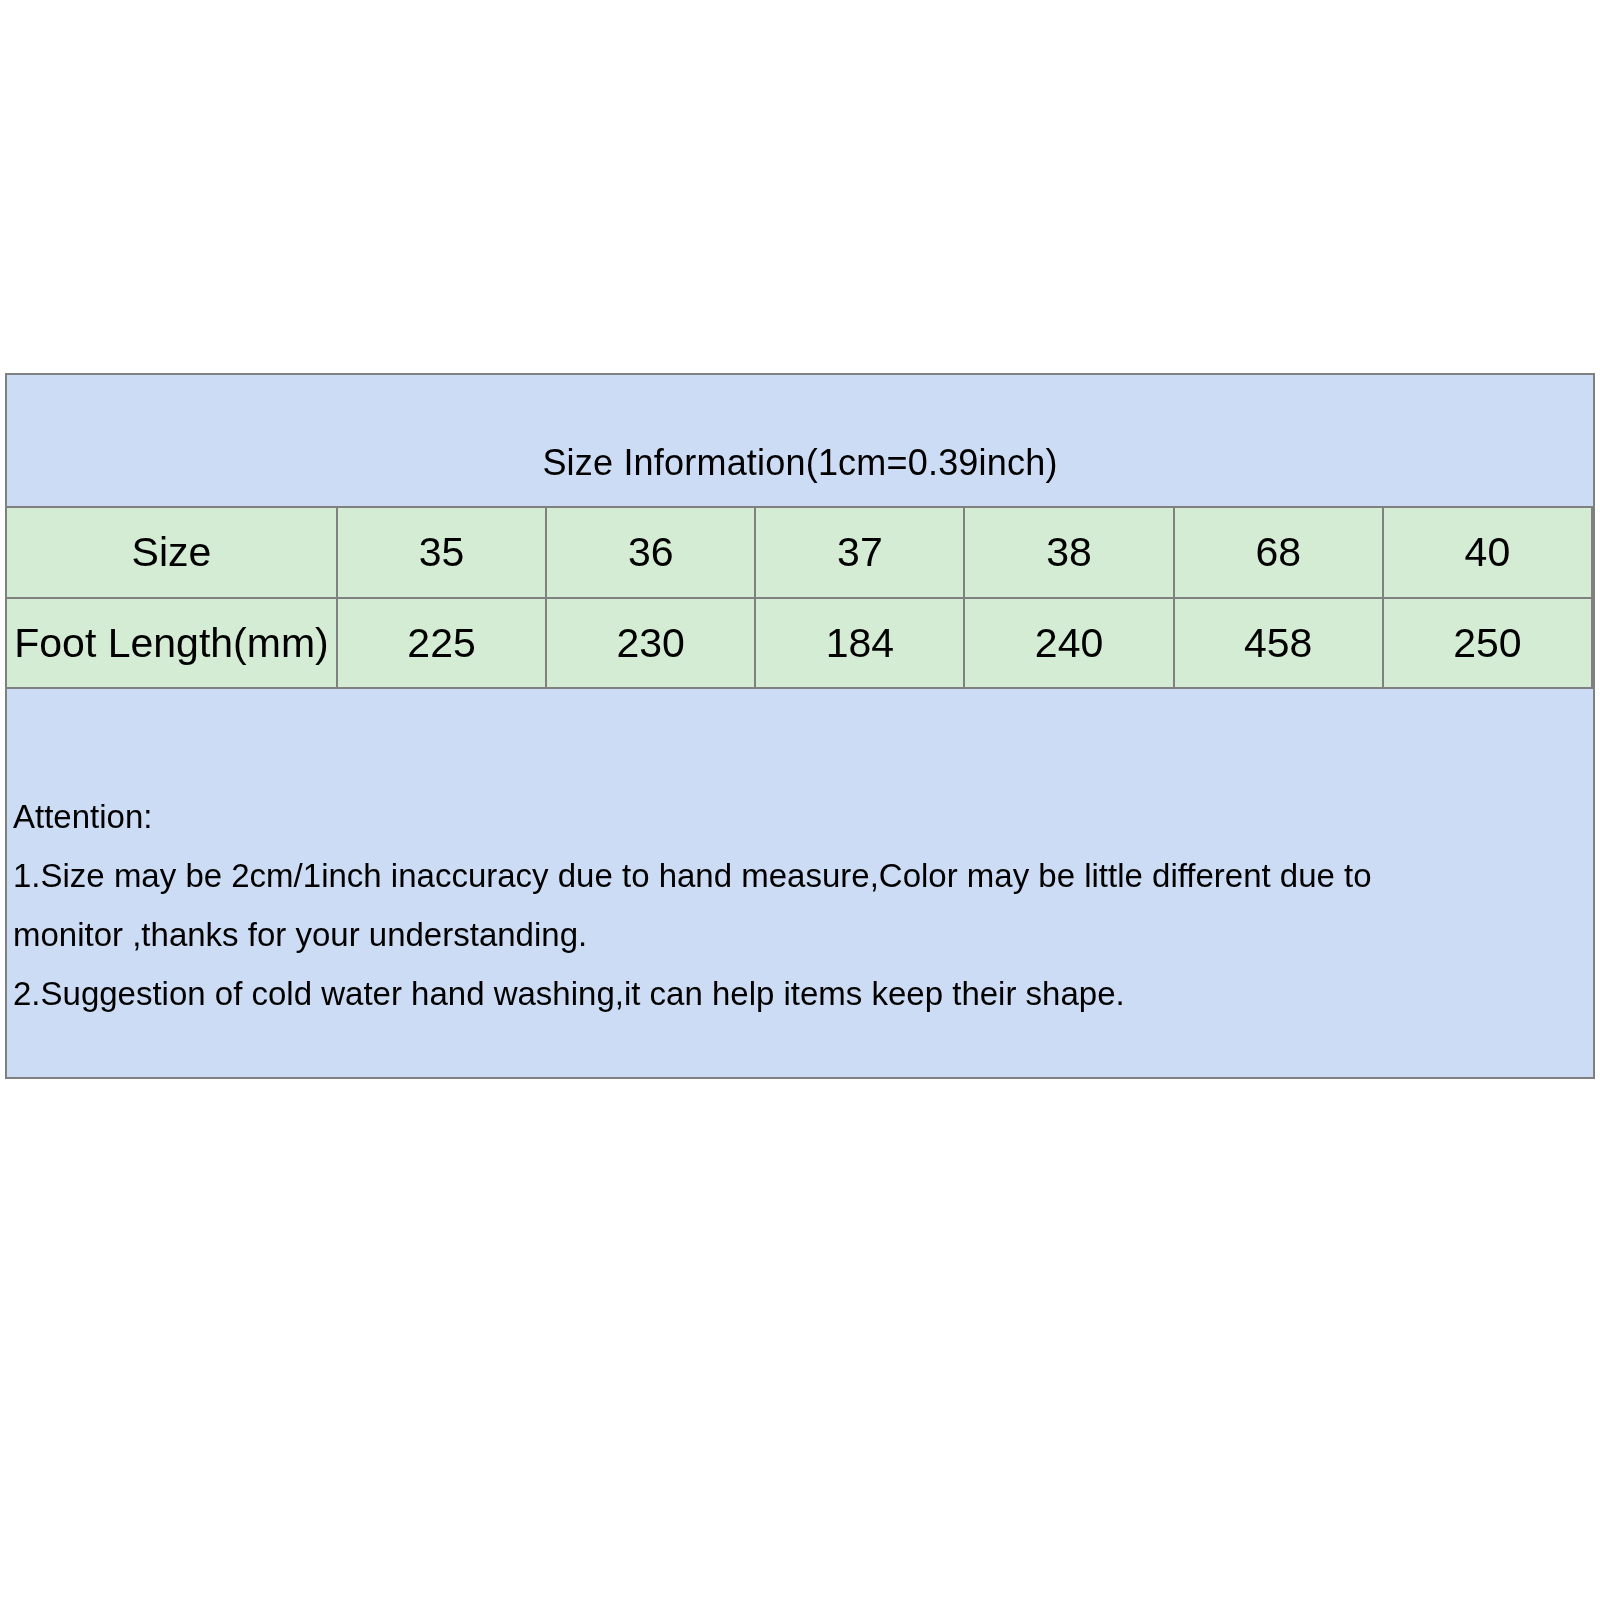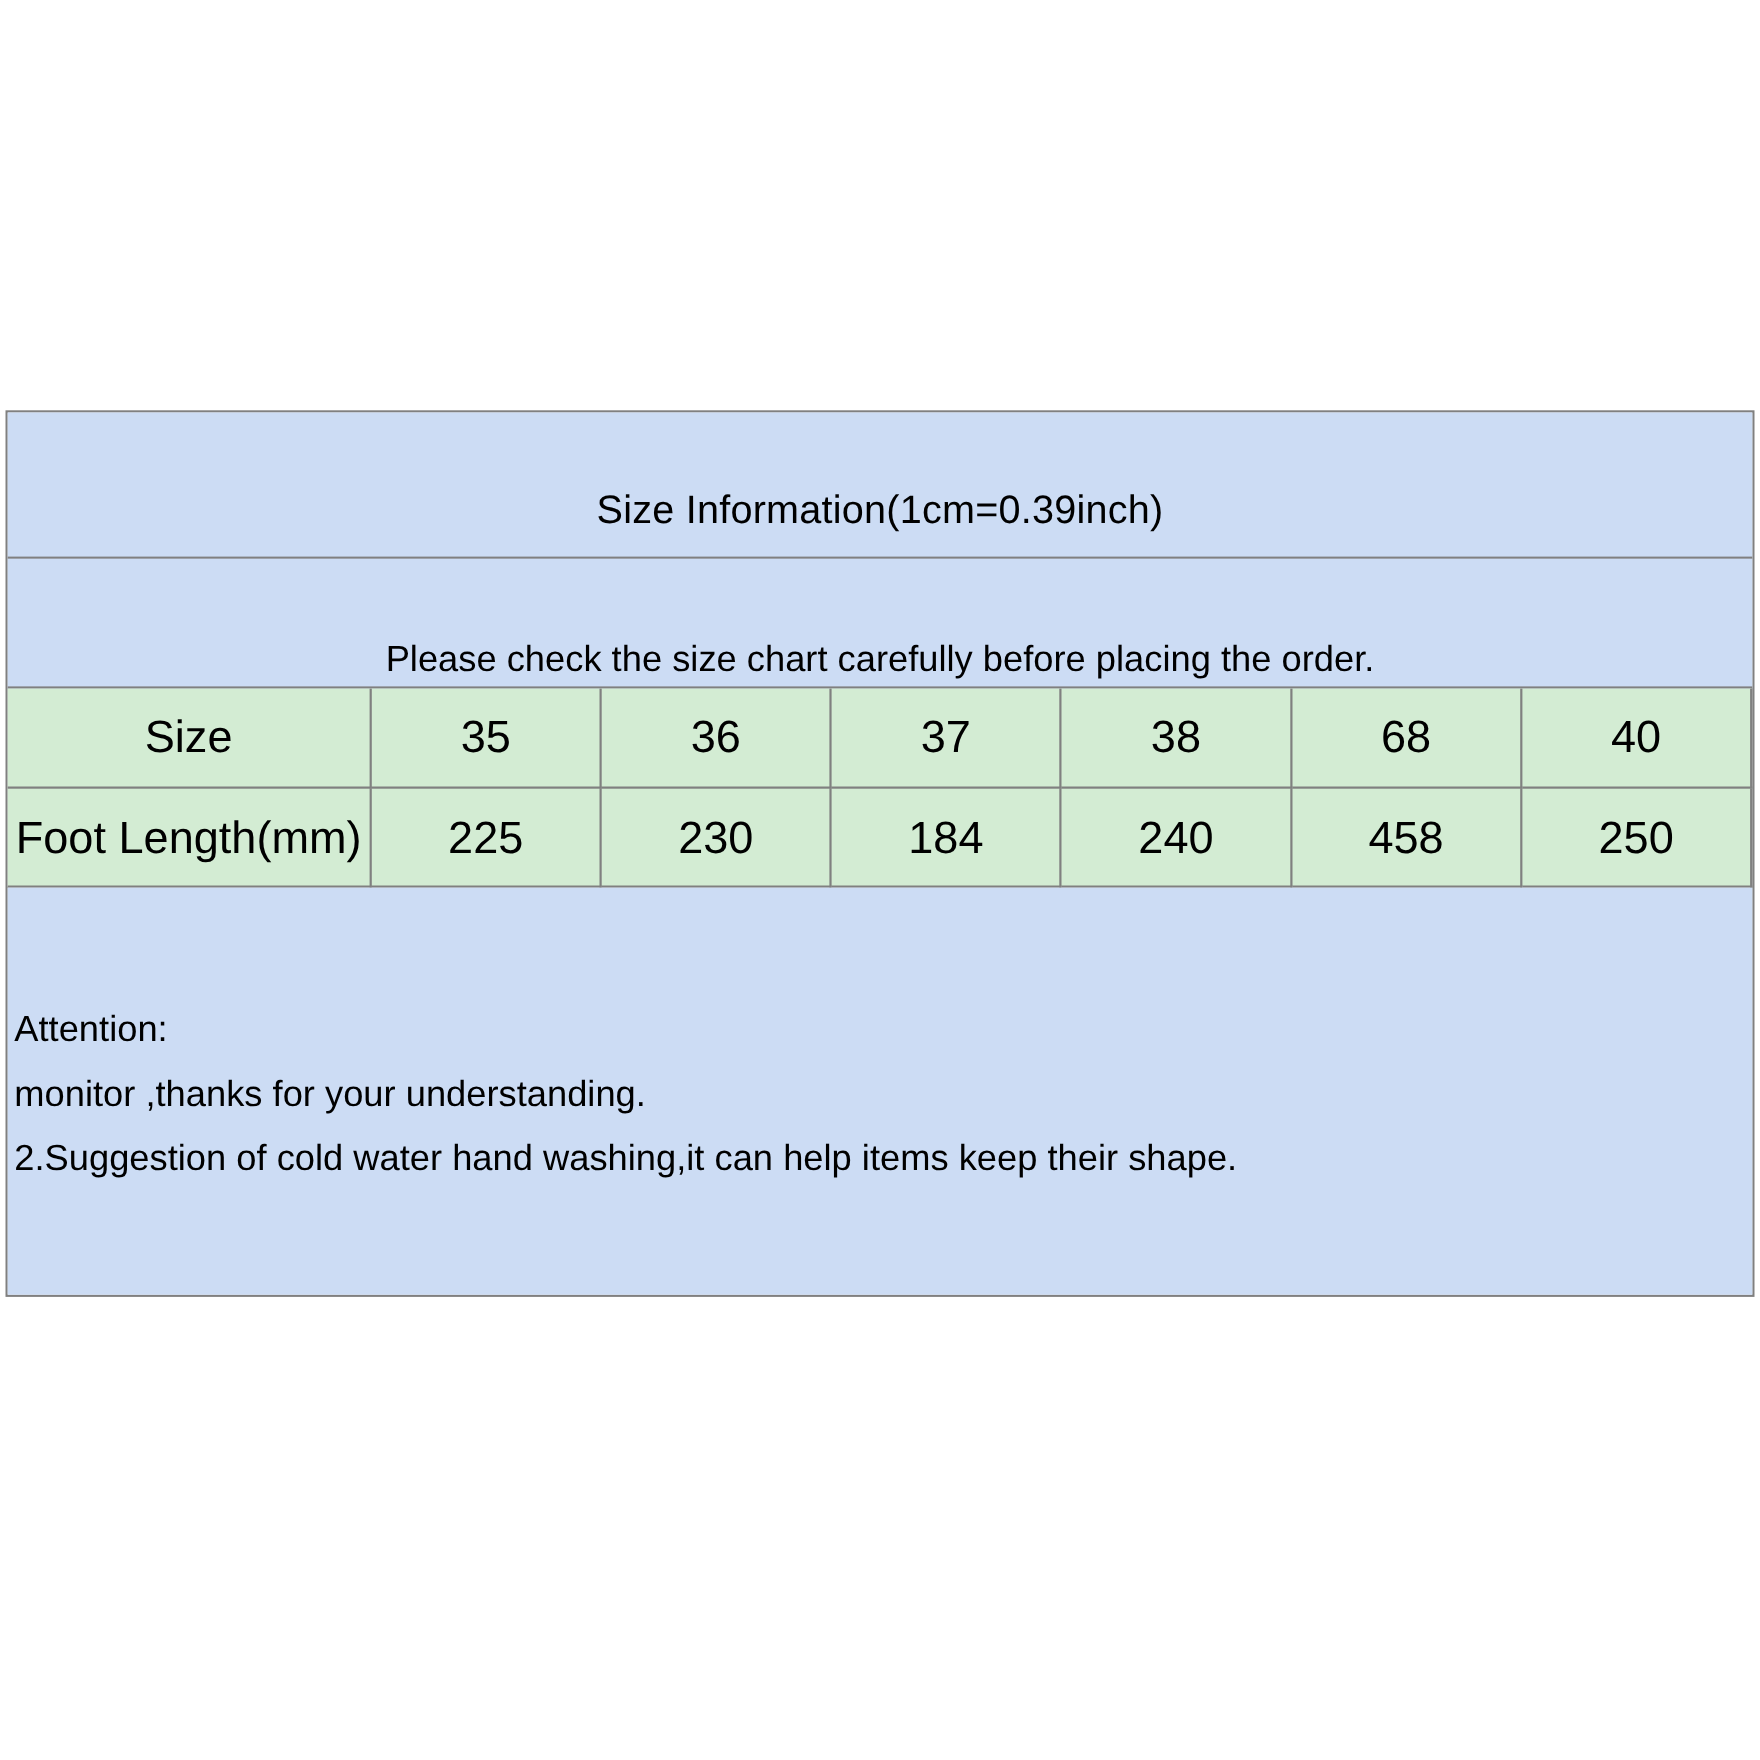--- a/index.html
+++ b/index.html
@@ -93,23 +93,20 @@
 </style>
 </head>
 <body>
 
 <div class="chart-wrap">
 
   <div class="band-blue title-band">
     <div class="title-text">Size Information(1cm=0.39inch)</div>
   </div>
 
-  <div class="note-band">
-    <div class="note-text">Please check the size chart carefully before placing the order.</div>
-  </div>
 
   <table class="size-table">
     <tbody>
         <tr>
       <td>Size</td>
       <td>35</td>
       <td>36</td>
       <td>37</td>
       <td>38</td>
       <td>68</td>
@@ -122,17 +119,18 @@
       <td>184</td>
       <td>240</td>
       <td>458</td>
       <td>250</td>
     </tr>
   </tbody>
     </table>
 
   <div class="attention-band">
     <div class="attention-line">Attention:</div>
+    <div class="attention-line">1.Size may be 2cm/1inch inaccuracy due to hand measure,Color may be little different due to</div>
     <div class="attention-line">monitor ,thanks for your understanding.</div>
     <div class="attention-line">2.Suggestion of cold water hand washing,it can help items keep their shape.</div>
   </div>
 
 </div>
 
 </body></html>

